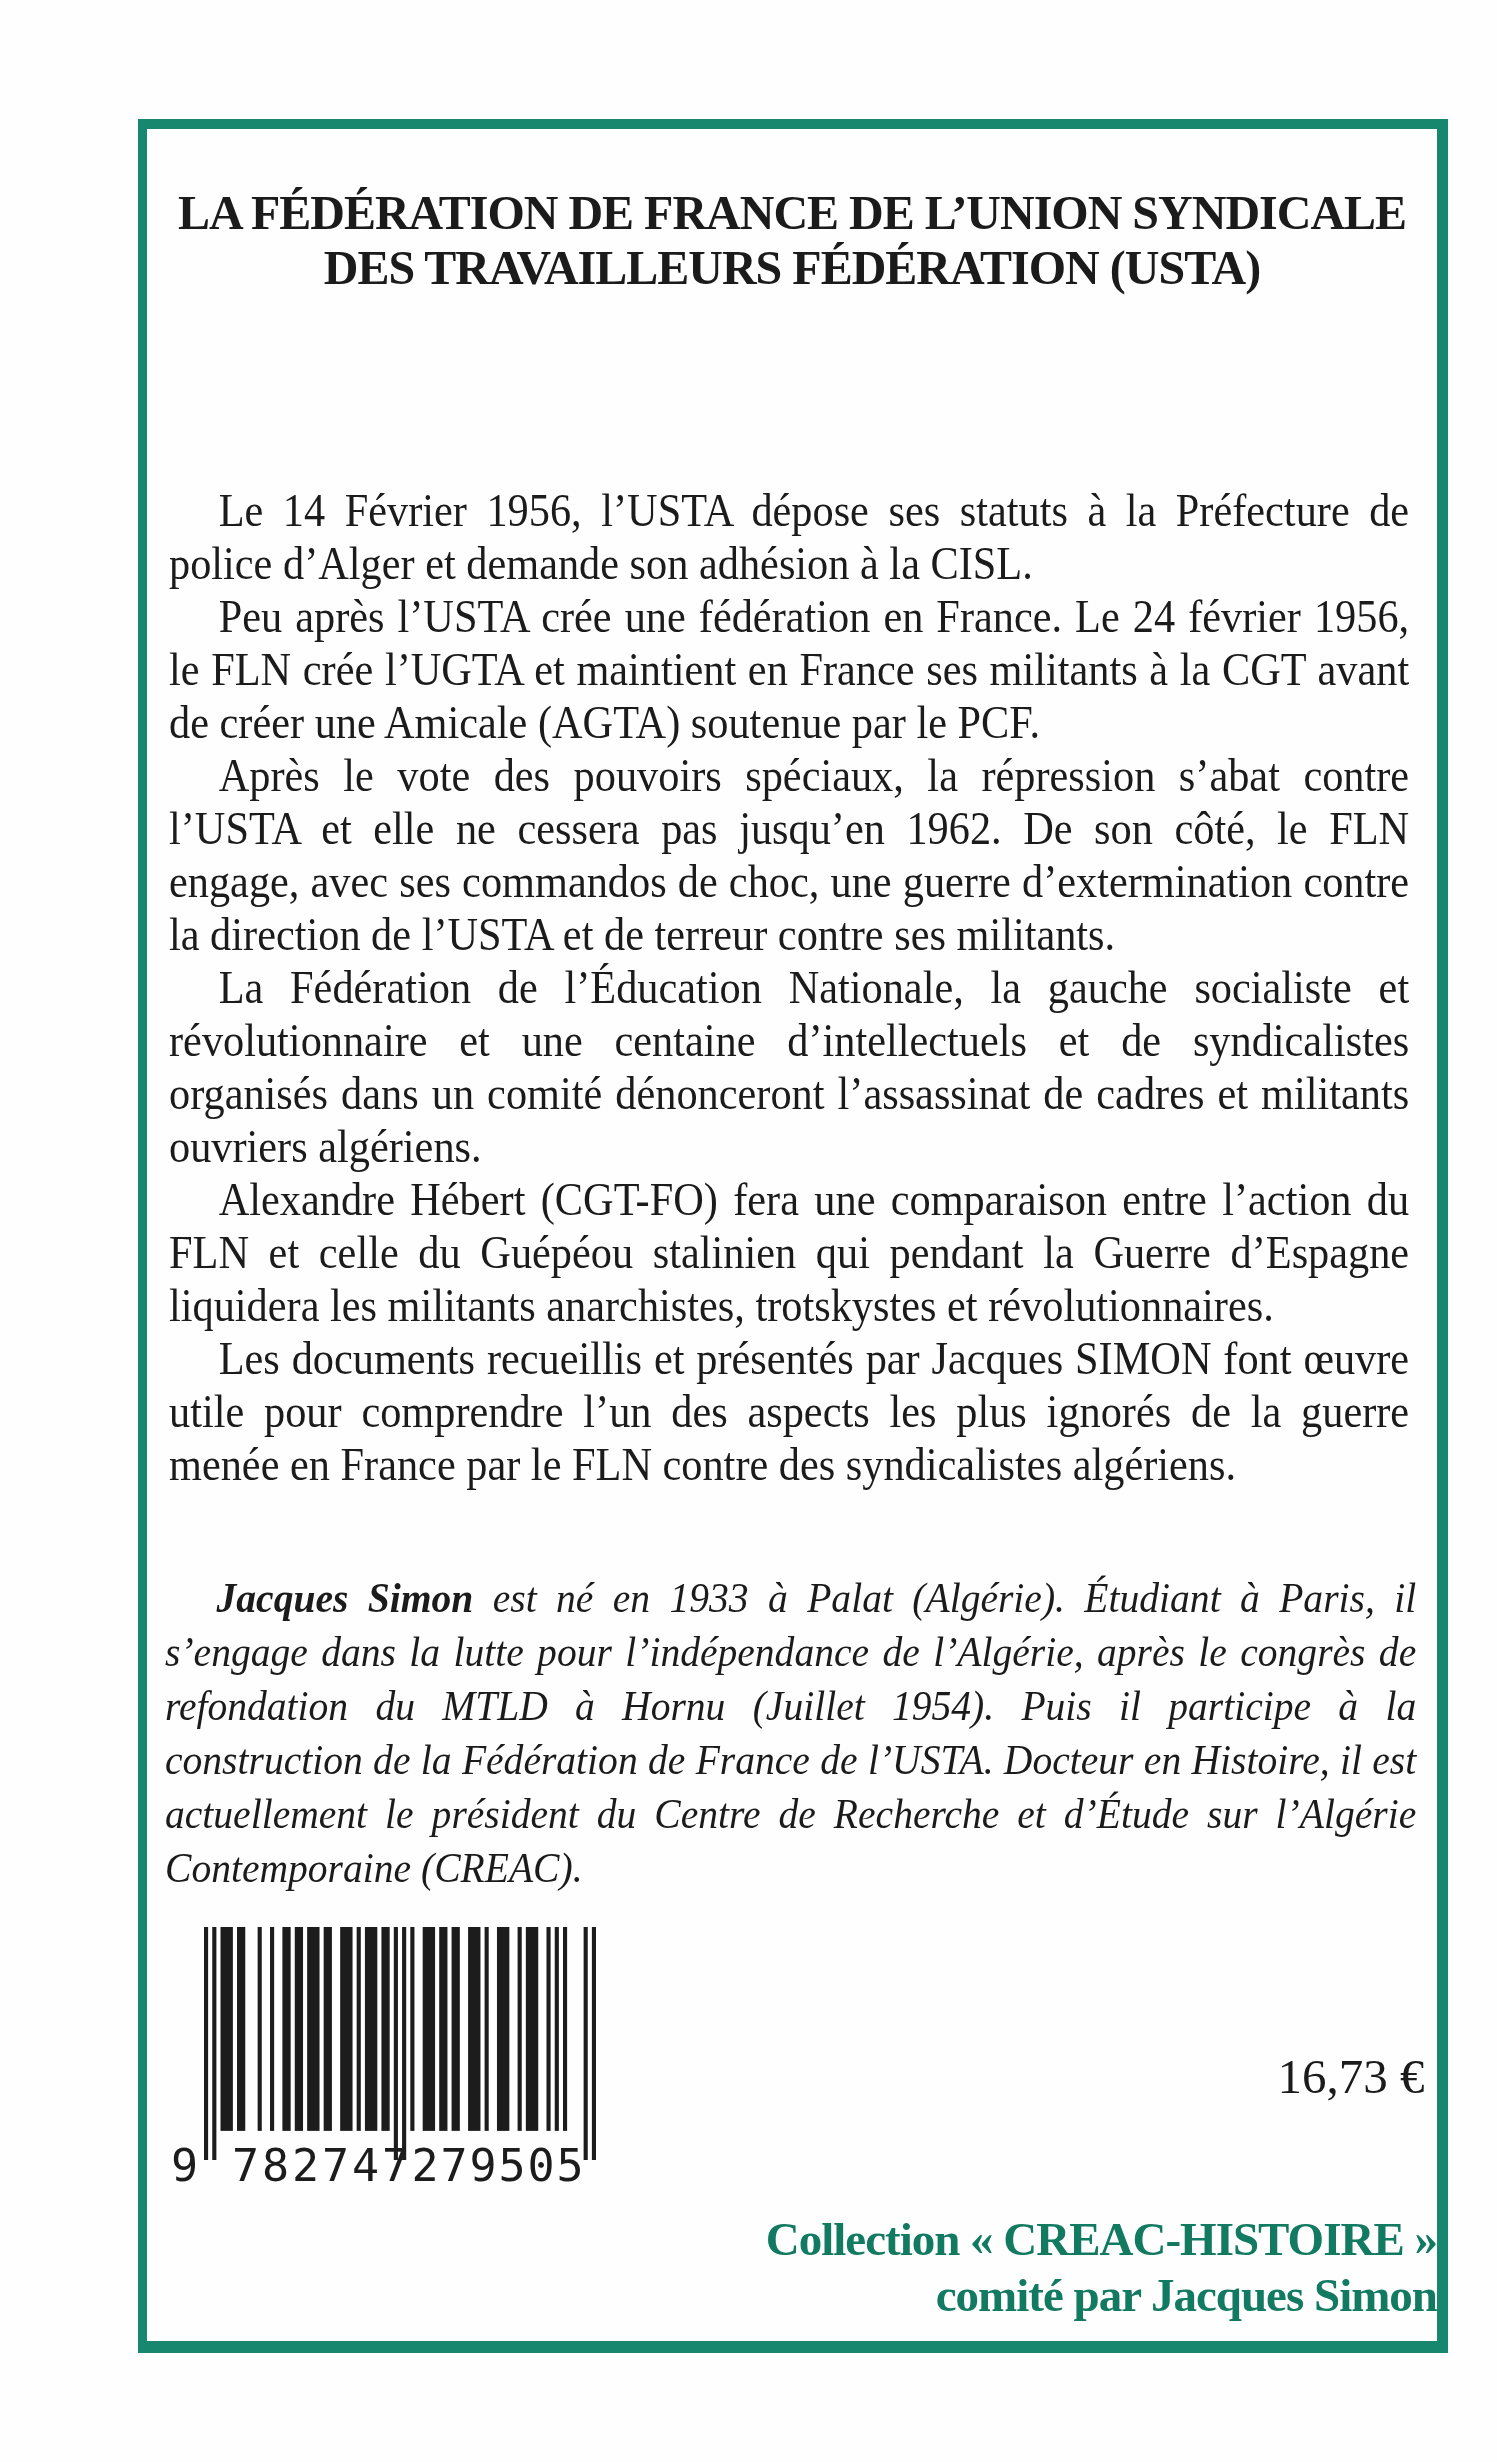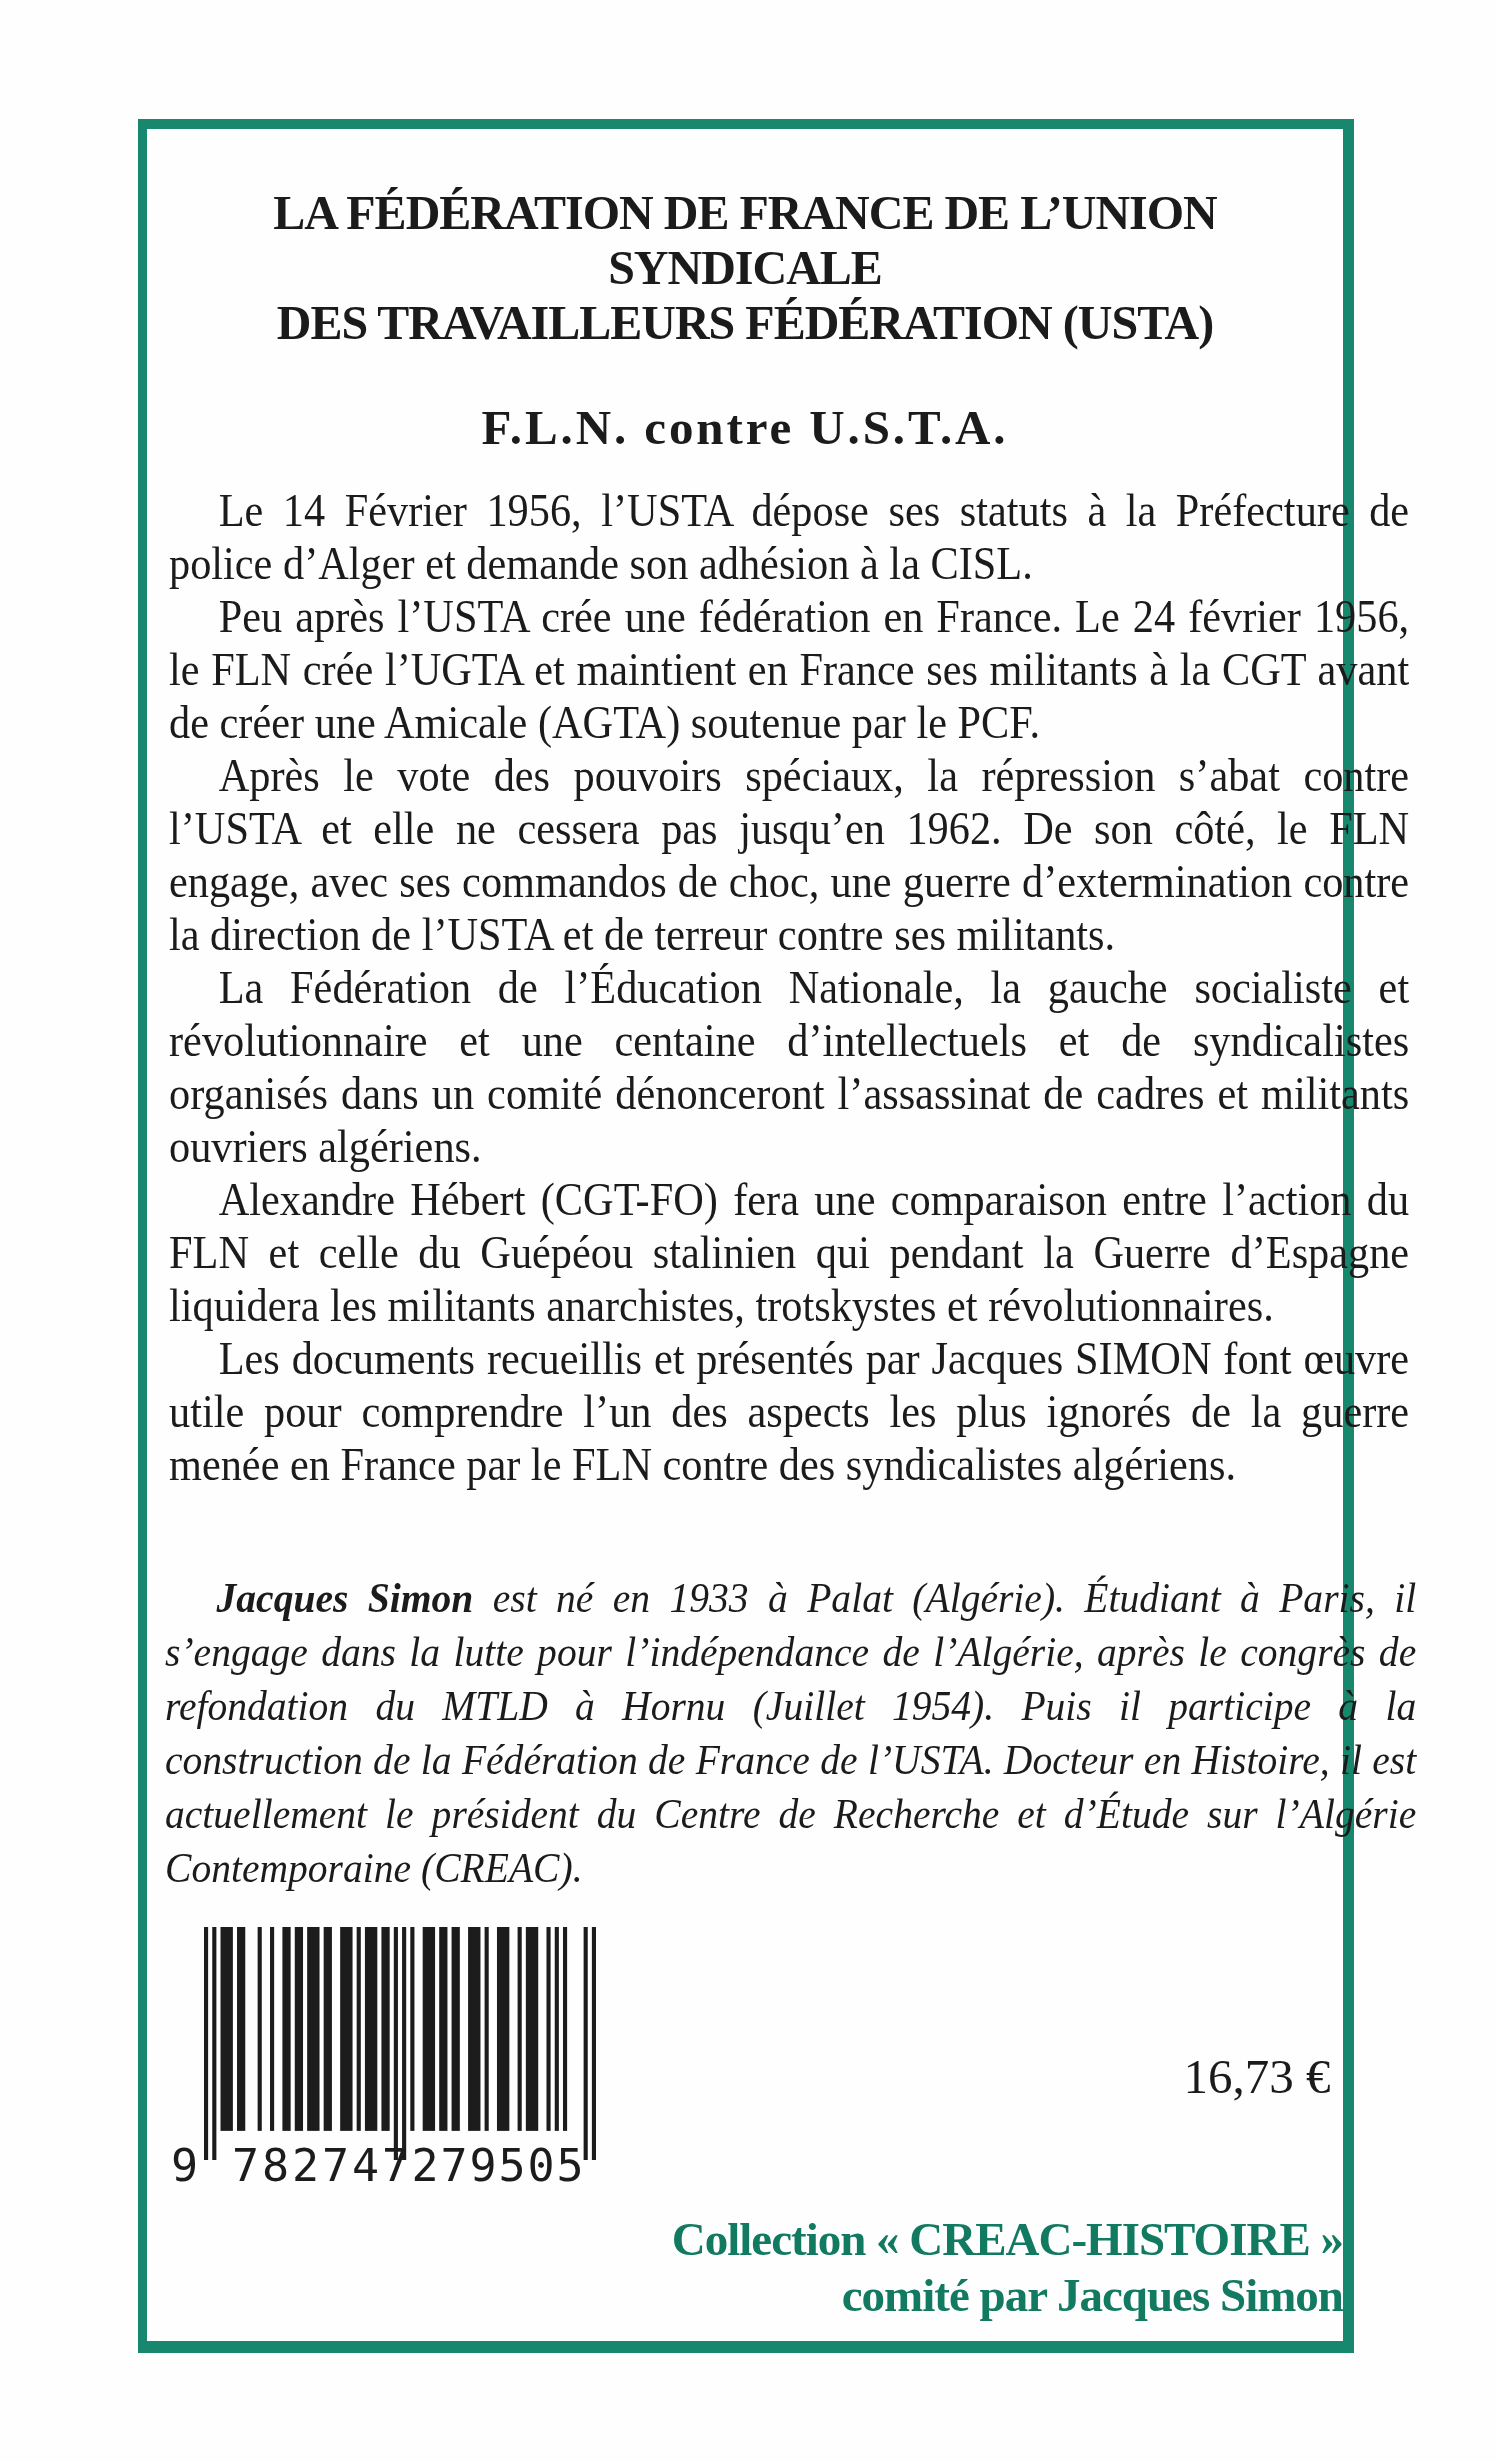--- a/index.html
+++ b/index.html
@@ -6,21 +6,21 @@
   .page{
     position:relative;
     width:1497px;height:2463px;
     background:#fefefe;
     font-family:"Liberation Serif",serif;
     color:#1b1b1b;
     overflow:hidden;
   }
   .frame{
     position:absolute;left:138px;top:119px;
-    width:1216px;height:2234px;
+    width:1310px;height:2234px;
     box-sizing:border-box;
     border-style:solid;
     border-color:var(--green,#17876d);
     border-top-width:10.7px;border-right-width:11.6px;
     border-bottom-width:12.6px;border-left-width:9.7px;
   }
   .title-block{
     position:absolute;top:56px;left:0;right:0;
     text-align:center;
   }
@@ -76,21 +76,20 @@
 <body>
 
 <div class="page">
   <div class="frame">
 
     <header class="title-block">
       <h1>
         <span class="title-line">LA FÉDÉRATION DE FRANCE DE L’UNION SYNDICALE</span>
         <span class="title-line">DES TRAVAILLEURS FÉDÉRATION (USTA)</span>
       </h1>
-      <h2 class="subtitle">F.L.N. contre U.S.T.A.</h2>
     </header>
 
     <section class="synopsis">
       <p>Le 14 Février 1956, l’USTA dépose ses statuts à la Préfecture de police d’Alger et demande son adhésion à la CISL.</p>
       <p>Peu après l’USTA crée une fédération en France. Le 24 février 1956, le FLN crée l’UGTA et maintient en France ses militants à la CGT avant de créer une Amicale (AGTA) soutenue par le PCF.</p>
       <p>Après le vote des pouvoirs spéciaux, la répression s’abat contre l’USTA et elle ne cessera pas jusqu’en 1962. De son côté, le FLN engage, avec ses commandos de choc, une guerre d’extermination contre la direction de l’USTA et de terreur contre ses militants.</p>
       <p>La Fédération de l’Éducation Nationale, la gauche socialiste et révolutionnaire et une centaine d’intellectuels et de syndicalistes organisés dans un comité dénonceront l’assassinat de cadres et militants ouvriers algériens.</p>
       <p>Alexandre Hébert (CGT-FO) fera une comparaison entre l’action du FLN et celle du Guépéou stalinien qui pendant la Guerre d’Espagne liquidera les militants anarchistes, trotskystes et révolutionnaires.</p>
       <p>Les documents recueillis et présentés par Jacques SIMON font œuvre utile pour comprendre l’un des aspects les plus ignorés de la guerre menée en France par le FLN contre des syndicalistes algériens.</p>
     </section>

